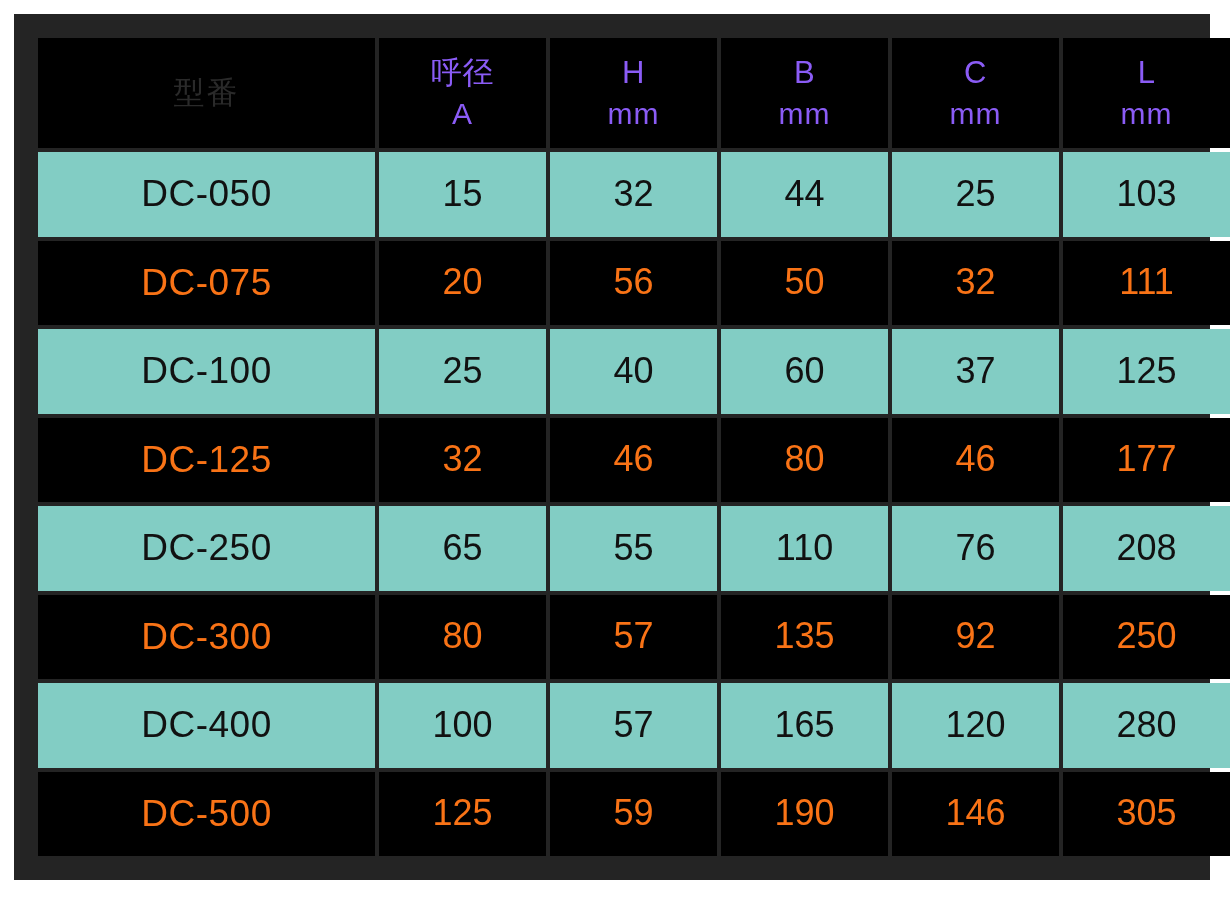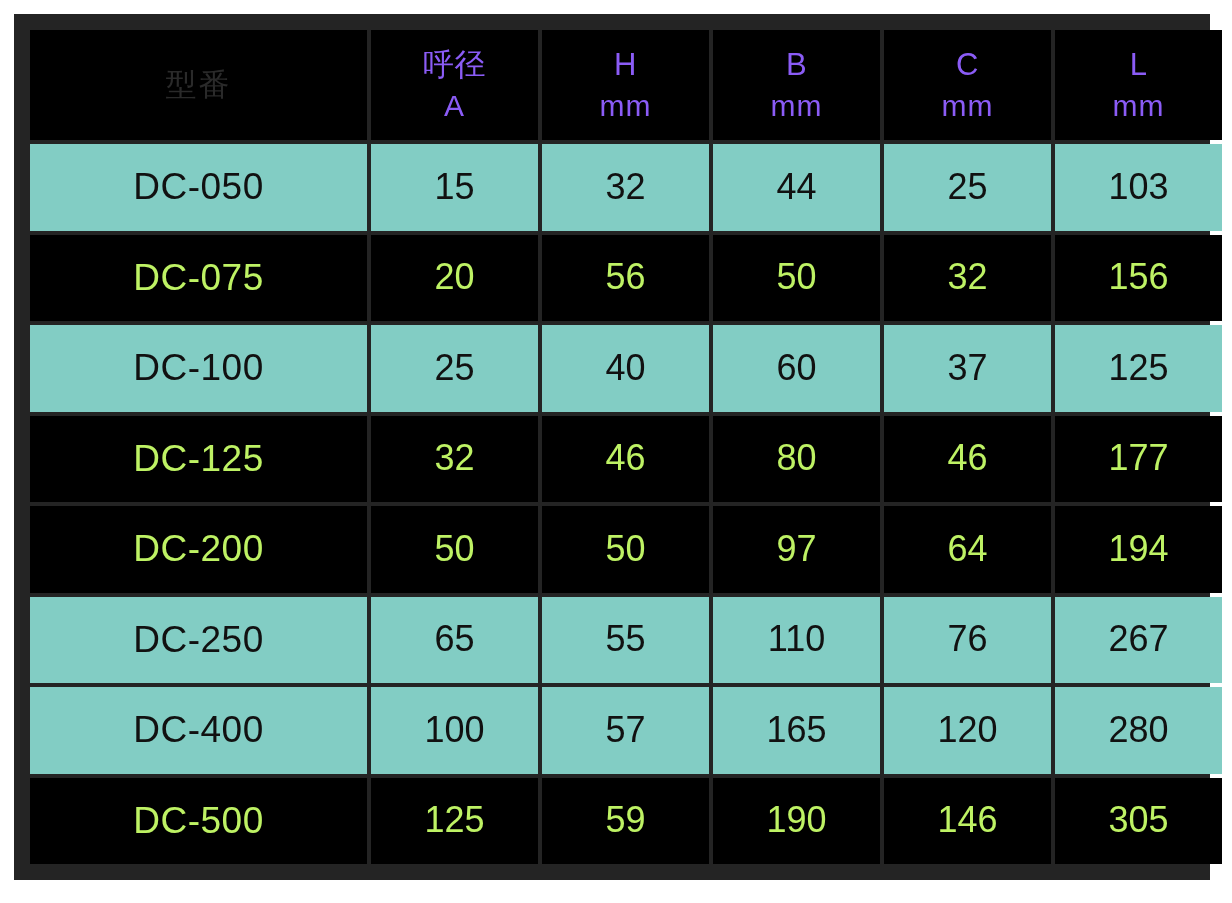--- a/index.html
+++ b/index.html
@@ -15,21 +15,21 @@
   }
 
   #spec-table-wrap {
     position: absolute;
     left: 14px;
     top: 14px;
     width: 1196px;
     height: 866px;
     box-sizing: border-box;
     background: #242424;
-    padding: 12px;
+    padding: 20px;
   }
 
   table.spec-table {
     width: 100%;
     height: 100%;
     border-collapse: separate;
     border-spacing: 4px;
     table-layout: fixed;
   }
 
@@ -78,21 +78,21 @@
 
   td.cell {
     font-size: 36px;
   }
   tr.row-teal td.cell {
     background: #82cdc4;
     color: #111111;
   }
   tr.row-dark td.cell {
     background: #000000;
-    color: #bef264;
+    color: #f97316;
   }
 
   td.cell-model {
     font-size: 37px;
     letter-spacing: 0.5px;
   }
 </style>
 </head>
 <body>
 
@@ -139,53 +139,53 @@
           <td class="cell">44</td>
           <td class="cell">25</td>
           <td class="cell">103</td>
         </tr>
         <tr class="row row-dark">
           <td class="cell cell-model">DC-075</td>
           <td class="cell">20</td>
           <td class="cell">56</td>
           <td class="cell">50</td>
           <td class="cell">32</td>
-          <td class="cell">156</td>
+          <td class="cell">111</td>
         </tr>
         <tr class="row row-teal">
           <td class="cell cell-model">DC-100</td>
           <td class="cell">25</td>
           <td class="cell">40</td>
           <td class="cell">60</td>
           <td class="cell">37</td>
           <td class="cell">125</td>
         </tr>
         <tr class="row row-dark">
           <td class="cell cell-model">DC-125</td>
           <td class="cell">32</td>
           <td class="cell">46</td>
           <td class="cell">80</td>
           <td class="cell">46</td>
           <td class="cell">177</td>
         </tr>
-        <tr class="row row-dark">
-          <td class="cell cell-model">DC-200</td>
-          <td class="cell">50</td>
-          <td class="cell">50</td>
-          <td class="cell">97</td>
-          <td class="cell">64</td>
-          <td class="cell">194</td>
-        </tr>
         <tr class="row row-teal">
           <td class="cell cell-model">DC-250</td>
           <td class="cell">65</td>
           <td class="cell">55</td>
           <td class="cell">110</td>
           <td class="cell">76</td>
-          <td class="cell">267</td>
+          <td class="cell">208</td>
+        </tr>
+        <tr class="row row-dark">
+          <td class="cell cell-model">DC-300</td>
+          <td class="cell">80</td>
+          <td class="cell">57</td>
+          <td class="cell">135</td>
+          <td class="cell">92</td>
+          <td class="cell">250</td>
         </tr>
         <tr class="row row-teal">
           <td class="cell cell-model">DC-400</td>
           <td class="cell">100</td>
           <td class="cell">57</td>
           <td class="cell">165</td>
           <td class="cell">120</td>
           <td class="cell">280</td>
         </tr>
         <tr class="row row-dark">

